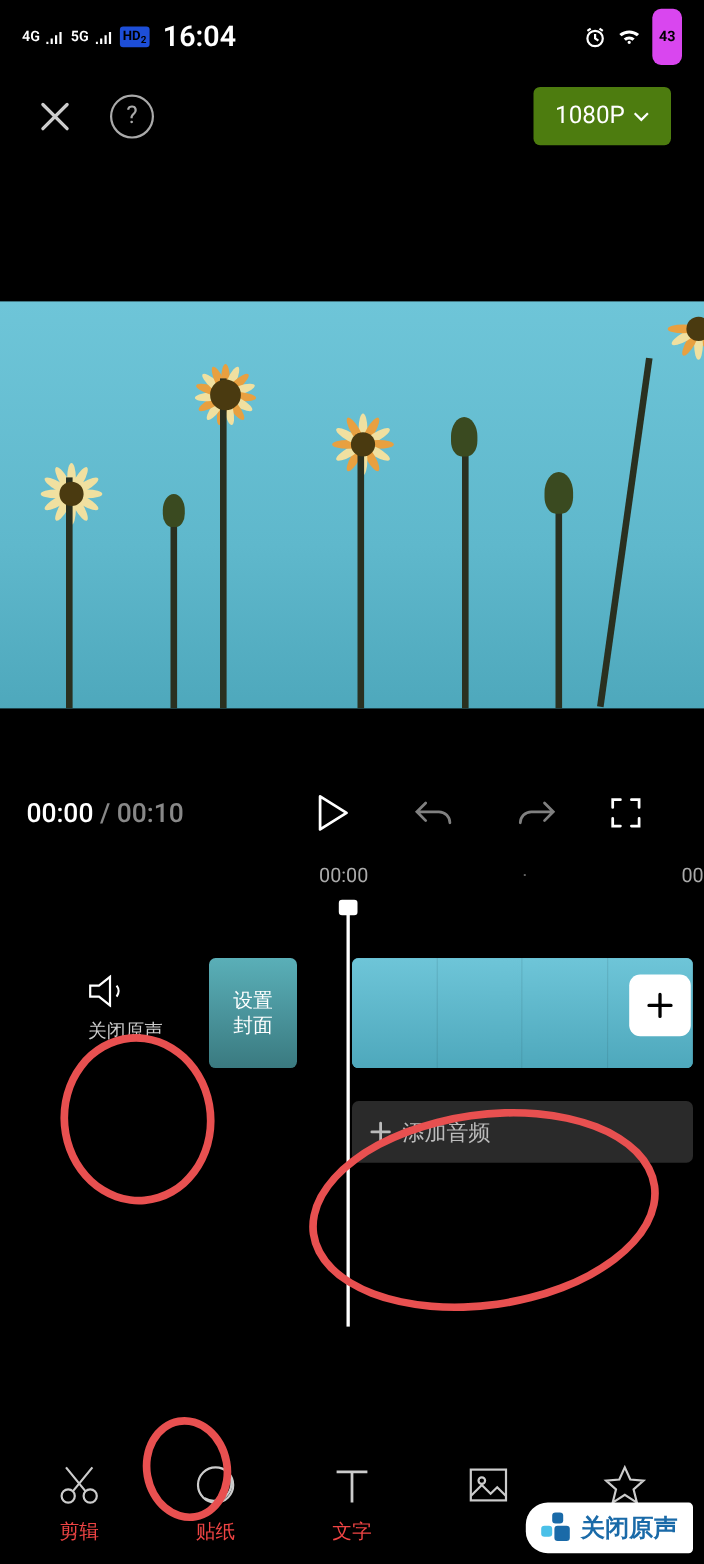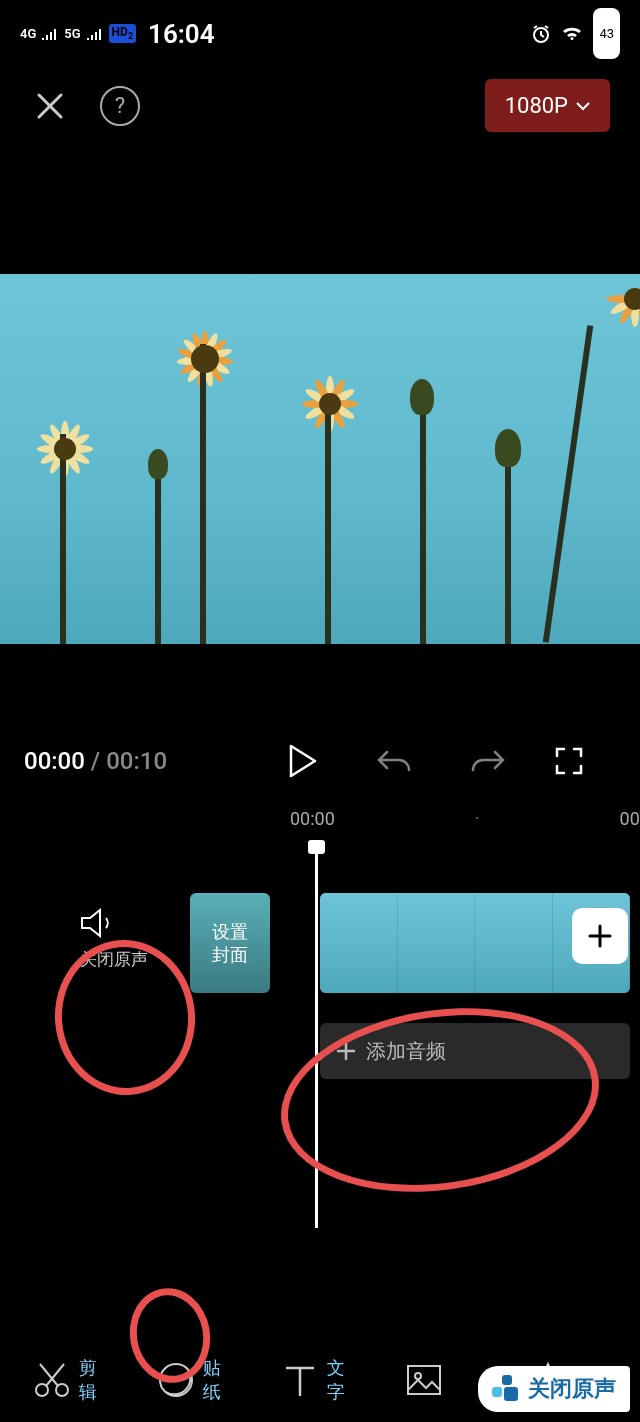--- a/index.html
+++ b/index.html
@@ -2,34 +2,34 @@
 <html><head>
 <meta charset="utf-8">
 <style>
 *{margin:0;padding:0;box-sizing:border-box;font-family:-apple-system,BlinkMacSystemFont,"Segoe UI",Roboto,sans-serif}
 body{width:640px;height:1422px;background:#000;color:#fff;position:relative;overflow:hidden}
 .status-bar{display:flex;justify-content:space-between;align-items:center;padding:8px 20px;font-size:18px;font-weight:600}
 .status-left{display:flex;align-items:center;gap:6px}
 .status-right{display:flex;align-items:center;gap:10px}
 .sig{font-size:13px}
 .hd-badge{background:#1d4ed8;color:#000;font-size:12px;padding:1px 3px;border-radius:3px;font-weight:700}
-.battery{background:#ffffff;color:#000;font-size:13px;padding:18px 6px;border-radius:8px;font-weight:400}
+.battery{background:#d946ef;color:#000;font-size:13px;padding:18px 6px;border-radius:8px;font-weight:700}
 .top-bar{display:flex;align-items:center;padding:12px 30px;gap:30px}
 .close-btn,.help-btn{width:40px;height:40px;display:flex;align-items:center;justify-content:center;cursor:pointer}
 .help-btn{border:2.5px solid #aaa;border-radius:50%;font-size:22px;color:#aaa}
 .spacer{flex:1}
-.res-btn{background:#7f1d1d;color:#fff;padding:14px 20px;font-size:22px;border-radius:6px;display:flex;align-items:center;gap:8px;cursor:pointer}
+.res-btn{background:#4d7c0f;color:#fff;padding:14px 20px;font-size:22px;border-radius:6px;display:flex;align-items:center;gap:8px;cursor:pointer}
 .export-btn{background:#ff2d55;color:#fff;padding:14px 28px;font-size:22px;border-radius:6px;font-weight:500;cursor:pointer}
 .preview{margin-top:130px;width:100%;height:370px;background:linear-gradient(to bottom,#6ec5d8 0%,#5fb8cc 60%,#4ea8bc 100%);position:relative;overflow:hidden}
 .stem{width:6px;background:#2a3020;position:absolute;bottom:0}
 .daisy{position:absolute}
 .daisy .center{position:absolute;width:22px;height:22px;background:#4a3a10;border-radius:50%;top:50%;left:50%;transform:translate(-50%,-50%);z-index:2}
 .daisy .petal{position:absolute;width:8px;height:28px;background:#f0e0a0;border-radius:50%;top:50%;left:50%;transform-origin:center bottom}
 .daisy .petal.o{background:#e8a040}
-.transport{display:flex;align-items:center;padding:0 24px;margin-top:100px;gap:20px}
+.transport{display:flex;align-items:center;padding:0 24px;margin-top:78px;gap:20px}
 .time-display{font-size:24px;font-weight:500}
 .time-cur{color:#fff}
 .time-sep,.time-tot{color:#888}
 .play-btn{margin-left:100px;cursor:pointer}
 .undo-btn,.redo-btn{cursor:pointer;opacity:.5;margin-left:40px}
 .fs-btn{cursor:pointer;margin-left:30px}
 .timeline-area{position:relative;margin-top:30px;height:440px}
 .time-ruler{display:flex;gap:140px;padding-left:290px;color:#aaa;font-size:18px}
 .time-ruler span.dot{color:#666}
 .playhead{position:absolute;left:315px;top:40px;width:3px;height:380px;background:#fff;z-index:5}
@@ -40,21 +40,21 @@
 .cover-label{font-size:18px;color:#fff;text-align:center;line-height:1.3}
 .video-track{position:absolute;left:320px;top:85px;width:310px;height:100px;background:linear-gradient(to bottom,#5fb8cc,#4ea8bc);border-radius:6px;overflow:hidden;display:flex}
 .video-track .frame{flex:1;background:linear-gradient(to bottom,#6ec5d8 0%,#4ea8bc 100%);border-right:1px solid rgba(0,0,0,.1);position:relative}
 .add-clip{position:absolute;right:12px;top:100px;width:56px;height:56px;background:#fff;border-radius:10px;display:flex;align-items:center;justify-content:center;cursor:pointer;z-index:6}
 .audio-track{position:absolute;left:320px;top:215px;width:310px;height:56px;background:#2a2a2a;border-radius:6px;display:flex;align-items:center;padding-left:16px;gap:10px;cursor:pointer;color:#bbb;font-size:20px}
 .annot-circle{position:absolute;border:7px solid #e85050;border-radius:50%;z-index:10;pointer-events:none}
 .a1{left:55px;top:940px;width:140px;height:155px;transform:rotate(-5deg)}
 .a2{left:280px;top:1010px;width:320px;height:180px;transform:rotate(-8deg)}
 .a3{left:130px;top:1288px;width:80px;height:95px;transform:rotate(-10deg)}
 .bottom-toolbar{position:absolute;bottom:18px;left:0;right:0;display:flex;justify-content:space-around;padding:0 10px}
-.tool-btn{display:flex;flex-direction:row;align-items:center;gap:10px;cursor:pointer;color:#7dd3fc;width:80px}
+.tool-btn{display:flex;flex-direction:column;align-items:center;gap:10px;cursor:pointer;color:#ef4444;width:80px}
 .tool-label{font-size:18px}
 .watermark{position:absolute;bottom:10px;right:10px;background:#fff;color:#1a6aa8;padding:8px 14px;border-radius:20px 4px 4px 20px;font-size:22px;font-weight:600;display:flex;align-items:center;gap:8px;z-index:20}
 .wm-icon{width:28px;height:28px;position:relative}
 .wm-icon .sq{position:absolute;border-radius:3px}
 svg{display:block}
 </style>
 </head>
 <body>
 
 <div class="status-bar">

